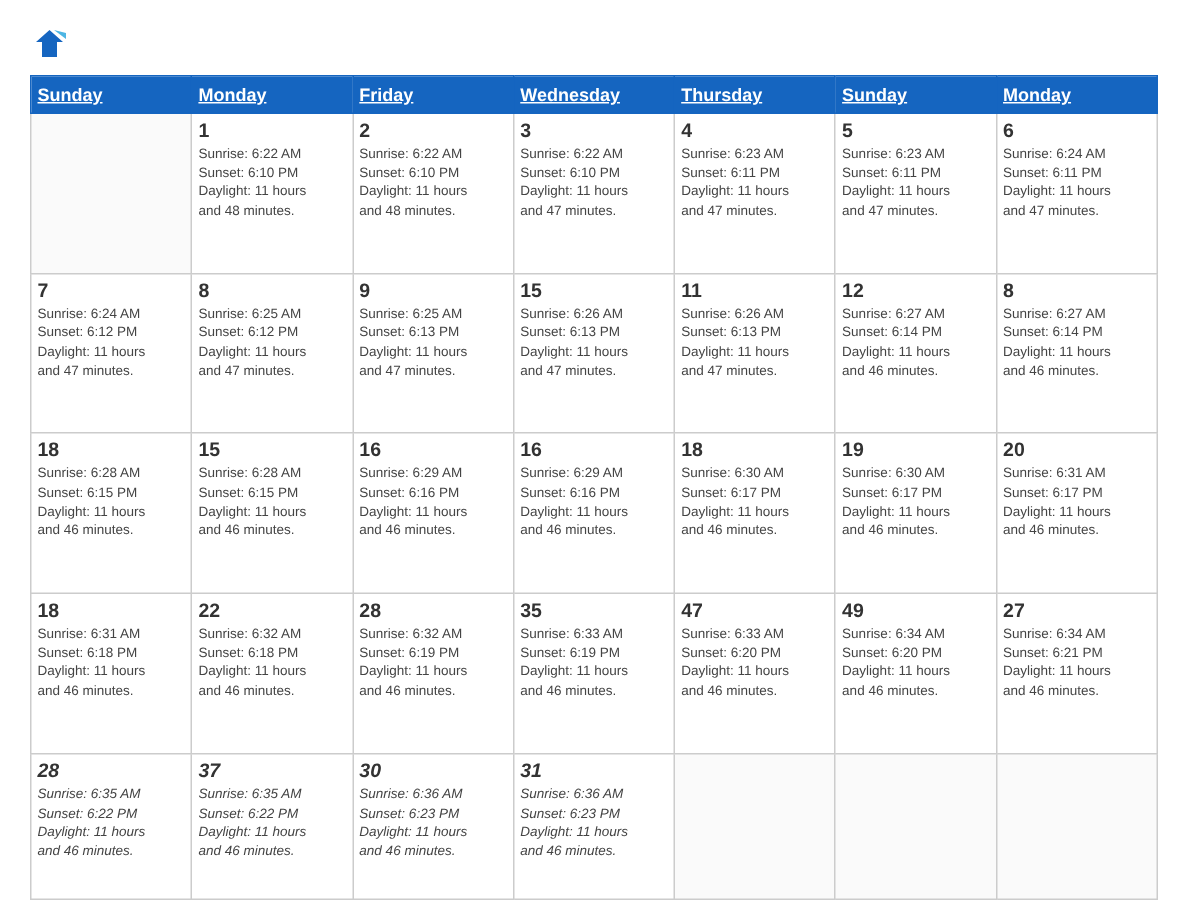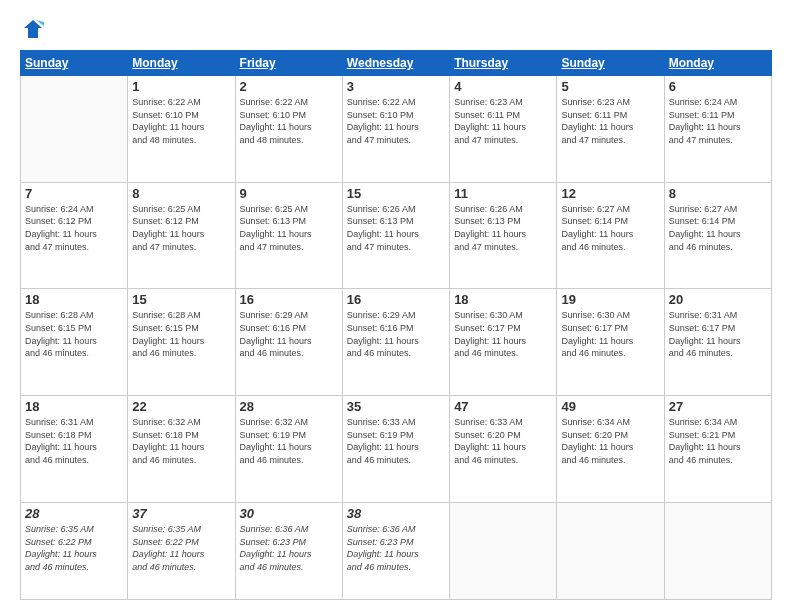--- a/index.html
+++ b/index.html
@@ -336,21 +336,21 @@
 and 46 minutes.</div>
           </td>
           <td>
             <span class="cell-day">30</span>
             <div class="cell-info" style="white-space: pre-line;">Sunrise: 6:36 AM
 Sunset: 6:23 PM
 Daylight: 11 hours
 and 46 minutes.</div>
           </td>
           <td>
-            <span class="cell-day">38</span>
+            <span class="cell-day">31</span>
             <div class="cell-info" style="white-space: pre-line;">Sunrise: 6:36 AM
 Sunset: 6:23 PM
 Daylight: 11 hours
 and 46 minutes.</div>
           </td>
           <td class="empty-cell"></td>
           <td class="empty-cell"></td>
           <td class="empty-cell"></td>
         </tr>
       </tbody>

